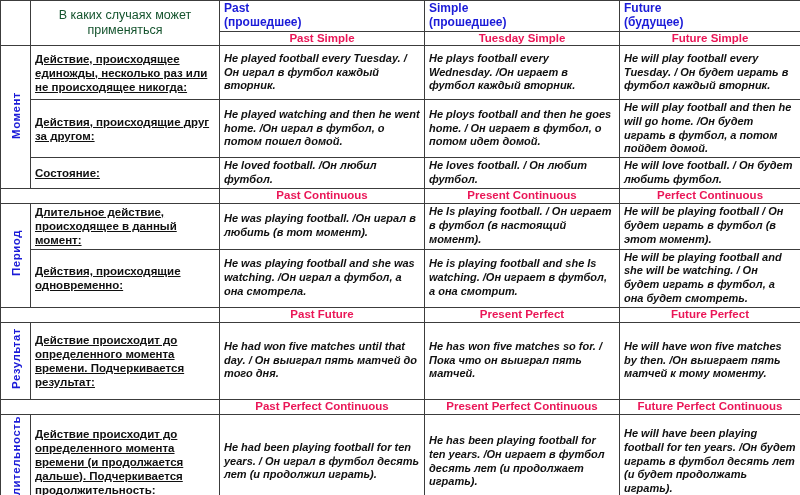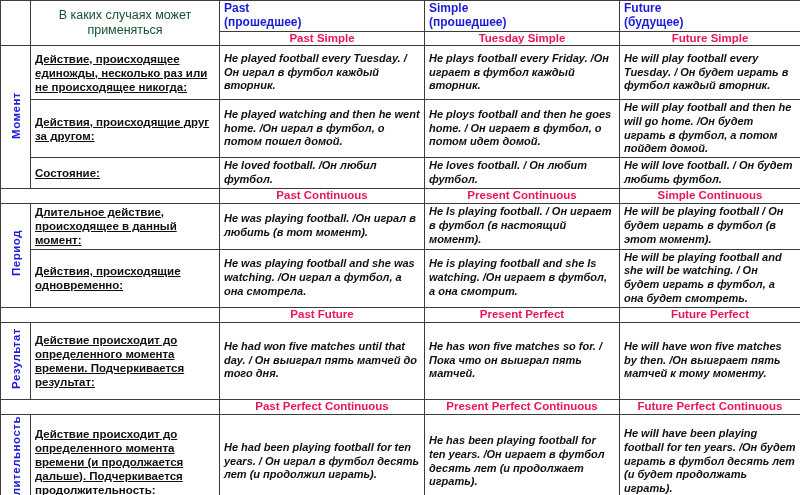--- a/index.html
+++ b/index.html
@@ -99,41 +99,41 @@
       <td class="tense-sub">Tuesday Simple</td>
       <td class="tense-sub">Future Simple</td>
     </tr>
 
     <tr class="h54">
       <td class="side" rowspan="3">
         <span>Момент</span>
       </td>
       <td class="usage">Действие, происходящее единожды, несколько раз или не происходящее никогда:</td>
       <td class="example">He played football every Tuesday. /Он играл в футбол каждый вторник.</td>
-      <td class="example">He plays football every Friday. /Он играет в футбол каждый вторник.</td>
+      <td class="example">He plays football every Wednesday. /Он играет в футбол каждый вторник.</td>
       <td class="example">He will play football every Tuesday. / Он будет играть в футбол каждый вторник.</td>
     </tr>
     <tr class="h52">
       <td class="usage">Действия, происходящие друг за другом:</td>
       <td class="example">He played watching and then he went home. /Он играл в футбол, о потом пошел домой.</td>
       <td class="example">He ploys football and then he goes home. / Он играет в футбол, о потом идет домой.</td>
       <td class="example">He will play football and then he will go home. /Он будет играть в футбол, а потом пойдет домой.</td>
     </tr>
     <tr class="h31">
       <td class="usage">Состояние:</td>
       <td class="example">He loved football. /Он любил футбол.</td>
       <td class="example">He loves football. / Он любит футбол.</td>
       <td class="example">He will love football. / Он будет любить футбол.</td>
     </tr>
 
     <tr class="h14">
       <td class="spacer" colspan="2"></td>
       <td class="tense-sub">Past Continuous</td>
       <td class="tense-sub">Present Continuous</td>
-      <td class="tense-sub">Simple Continuous</td>
+      <td class="tense-sub">Perfect Continuous</td>
     </tr>
     <tr class="h46">
       <td class="side" rowspan="2">
         <span>Период</span>
       </td>
       <td class="usage">Длительное действие, происходящее в данный момент:</td>
       <td class="example">He was playing football. /Он играл в любить (в тот момент).</td>
       <td class="example">He Is playing football. / Он играет в футбол (в настоящий момент).</td>
       <td class="example">He will be playing football / Он будет играть в футбол (в этот момент).</td>
     </tr>

